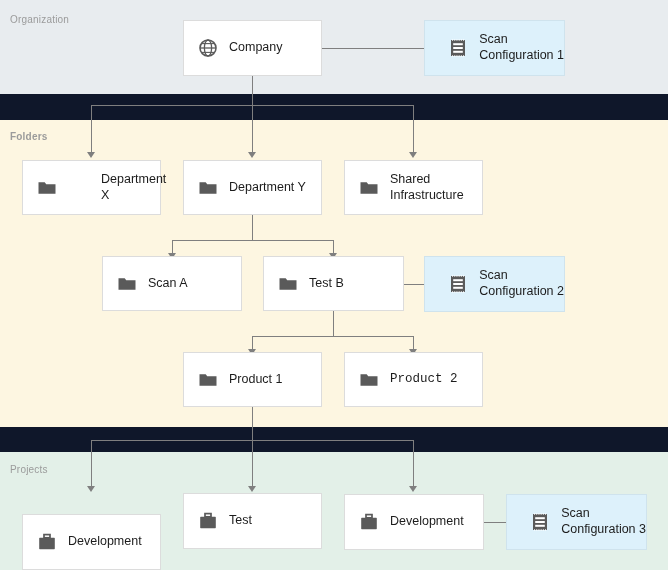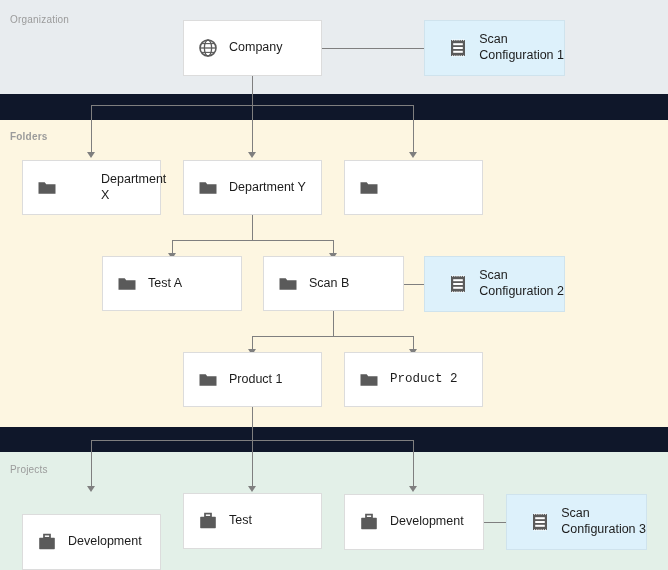--- a/index.html
+++ b/index.html
@@ -194,38 +194,40 @@
     </span>
     <span class="node-label">Department Y</span>
   </div>
 
   <div class="node" style="left:344px; top:160px; width:139px; height:55px;">
     <span class="icon">
       <svg width="20" height="20" viewBox="0 0 20 20">
         <path d="M1.5 4.2h6.2l1.5 2.0h9.3v9.6H1.5z" fill="#5a5a5a"></path>
       </svg>
     </span>
+    <span class="node-label">Shared
+Infrastructure</span>
   </div>
 
   <div class="node" style="left:102px; top:256px; width:140px; height:55px;">
     <span class="icon">
       <svg width="20" height="20" viewBox="0 0 20 20">
         <path d="M1.5 4.2h6.2l1.5 2.0h9.3v9.6H1.5z" fill="#5a5a5a"></path>
       </svg>
     </span>
-    <span class="node-label">Test A</span>
+    <span class="node-label">Scan A</span>
   </div>
 
   <div class="node" style="left:263px; top:256px; width:141px; height:55px;">
     <span class="icon">
       <svg width="20" height="20" viewBox="0 0 20 20">
         <path d="M1.5 4.2h6.2l1.5 2.0h9.3v9.6H1.5z" fill="#5a5a5a"></path>
       </svg>
     </span>
-    <span class="node-label">Scan B</span>
+    <span class="node-label">Test B</span>
   </div>
 
   <div class="node scan" style="left:424px; top:256px; width:141px; height:56px;">
     <span class="icon">
       <svg width="20" height="20" viewBox="0 0 20 20">
         <rect x="3" y="2" width="14" height="16" fill="#5a5a5a"></rect>
         <rect x="5.2" y="5.2" width="9.6" height="2.0" fill="#ffffff"></rect>
         <rect x="5.2" y="9.0" width="9.6" height="2.0" fill="#ffffff"></rect>
         <rect x="5.2" y="12.8" width="9.6" height="2.0" fill="#ffffff"></rect>
         <rect x="4.0" y="1.3" width="1.1" height="1.4" fill="#ffffff"></rect>

